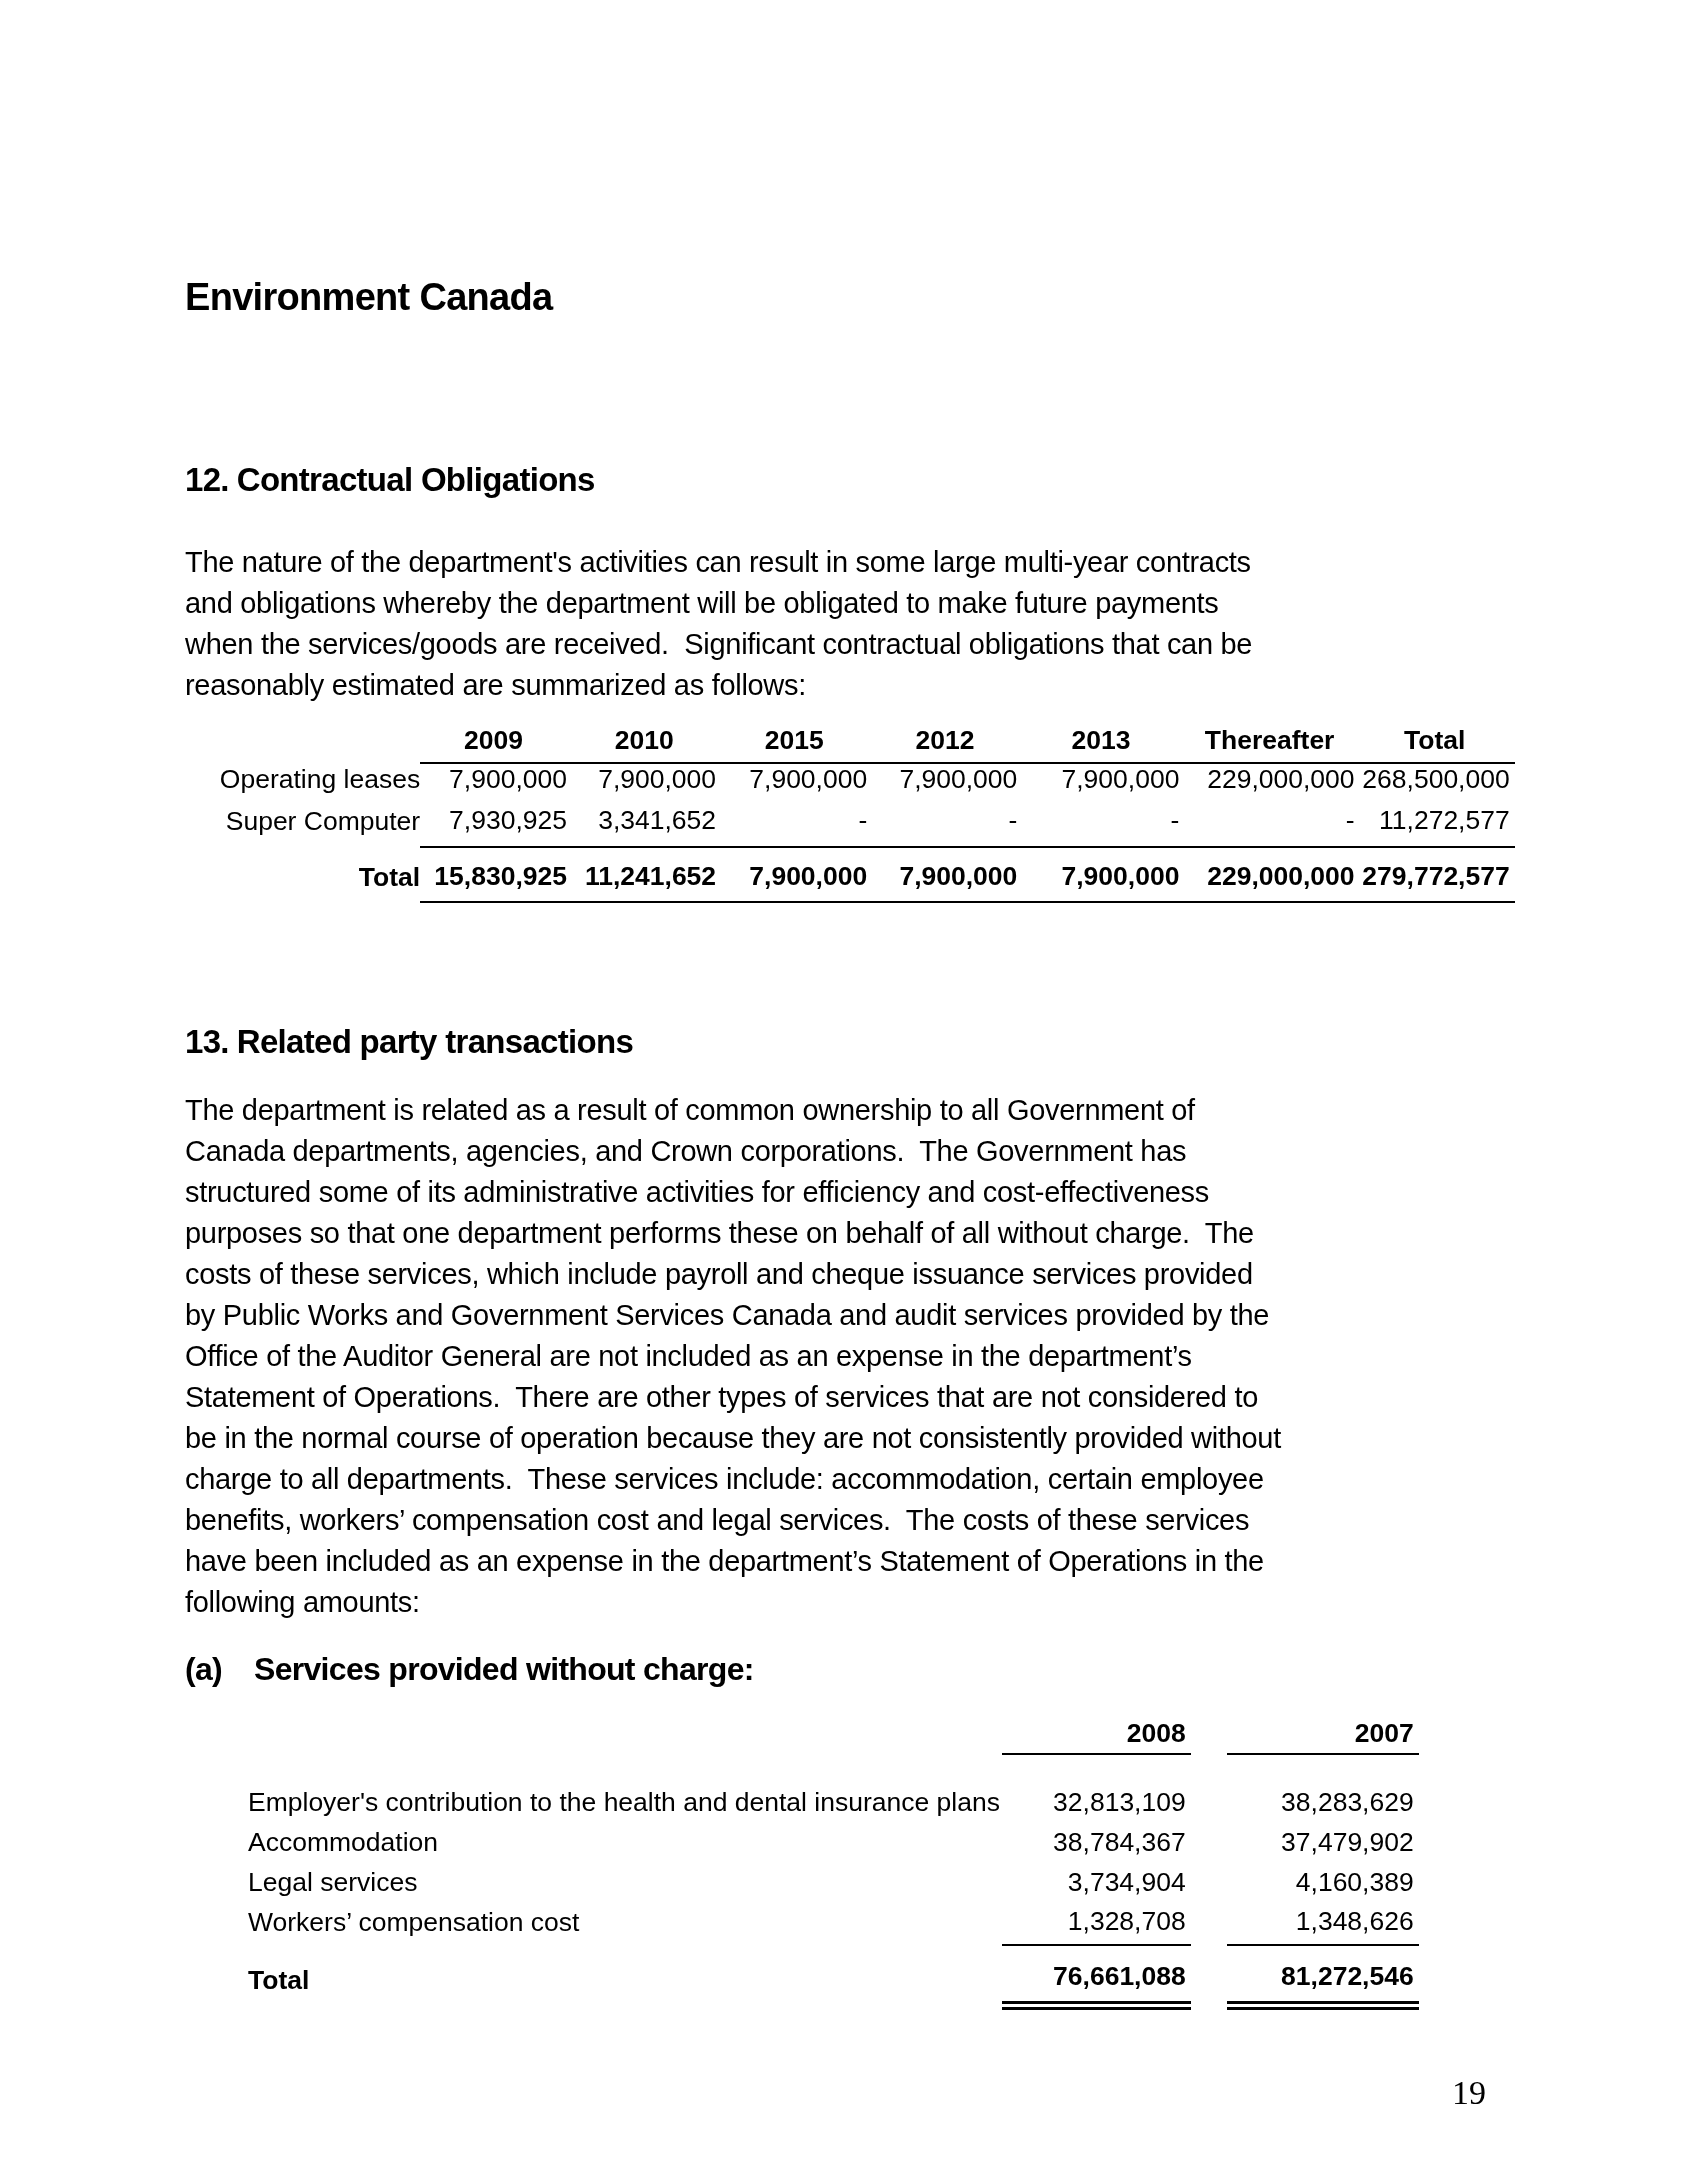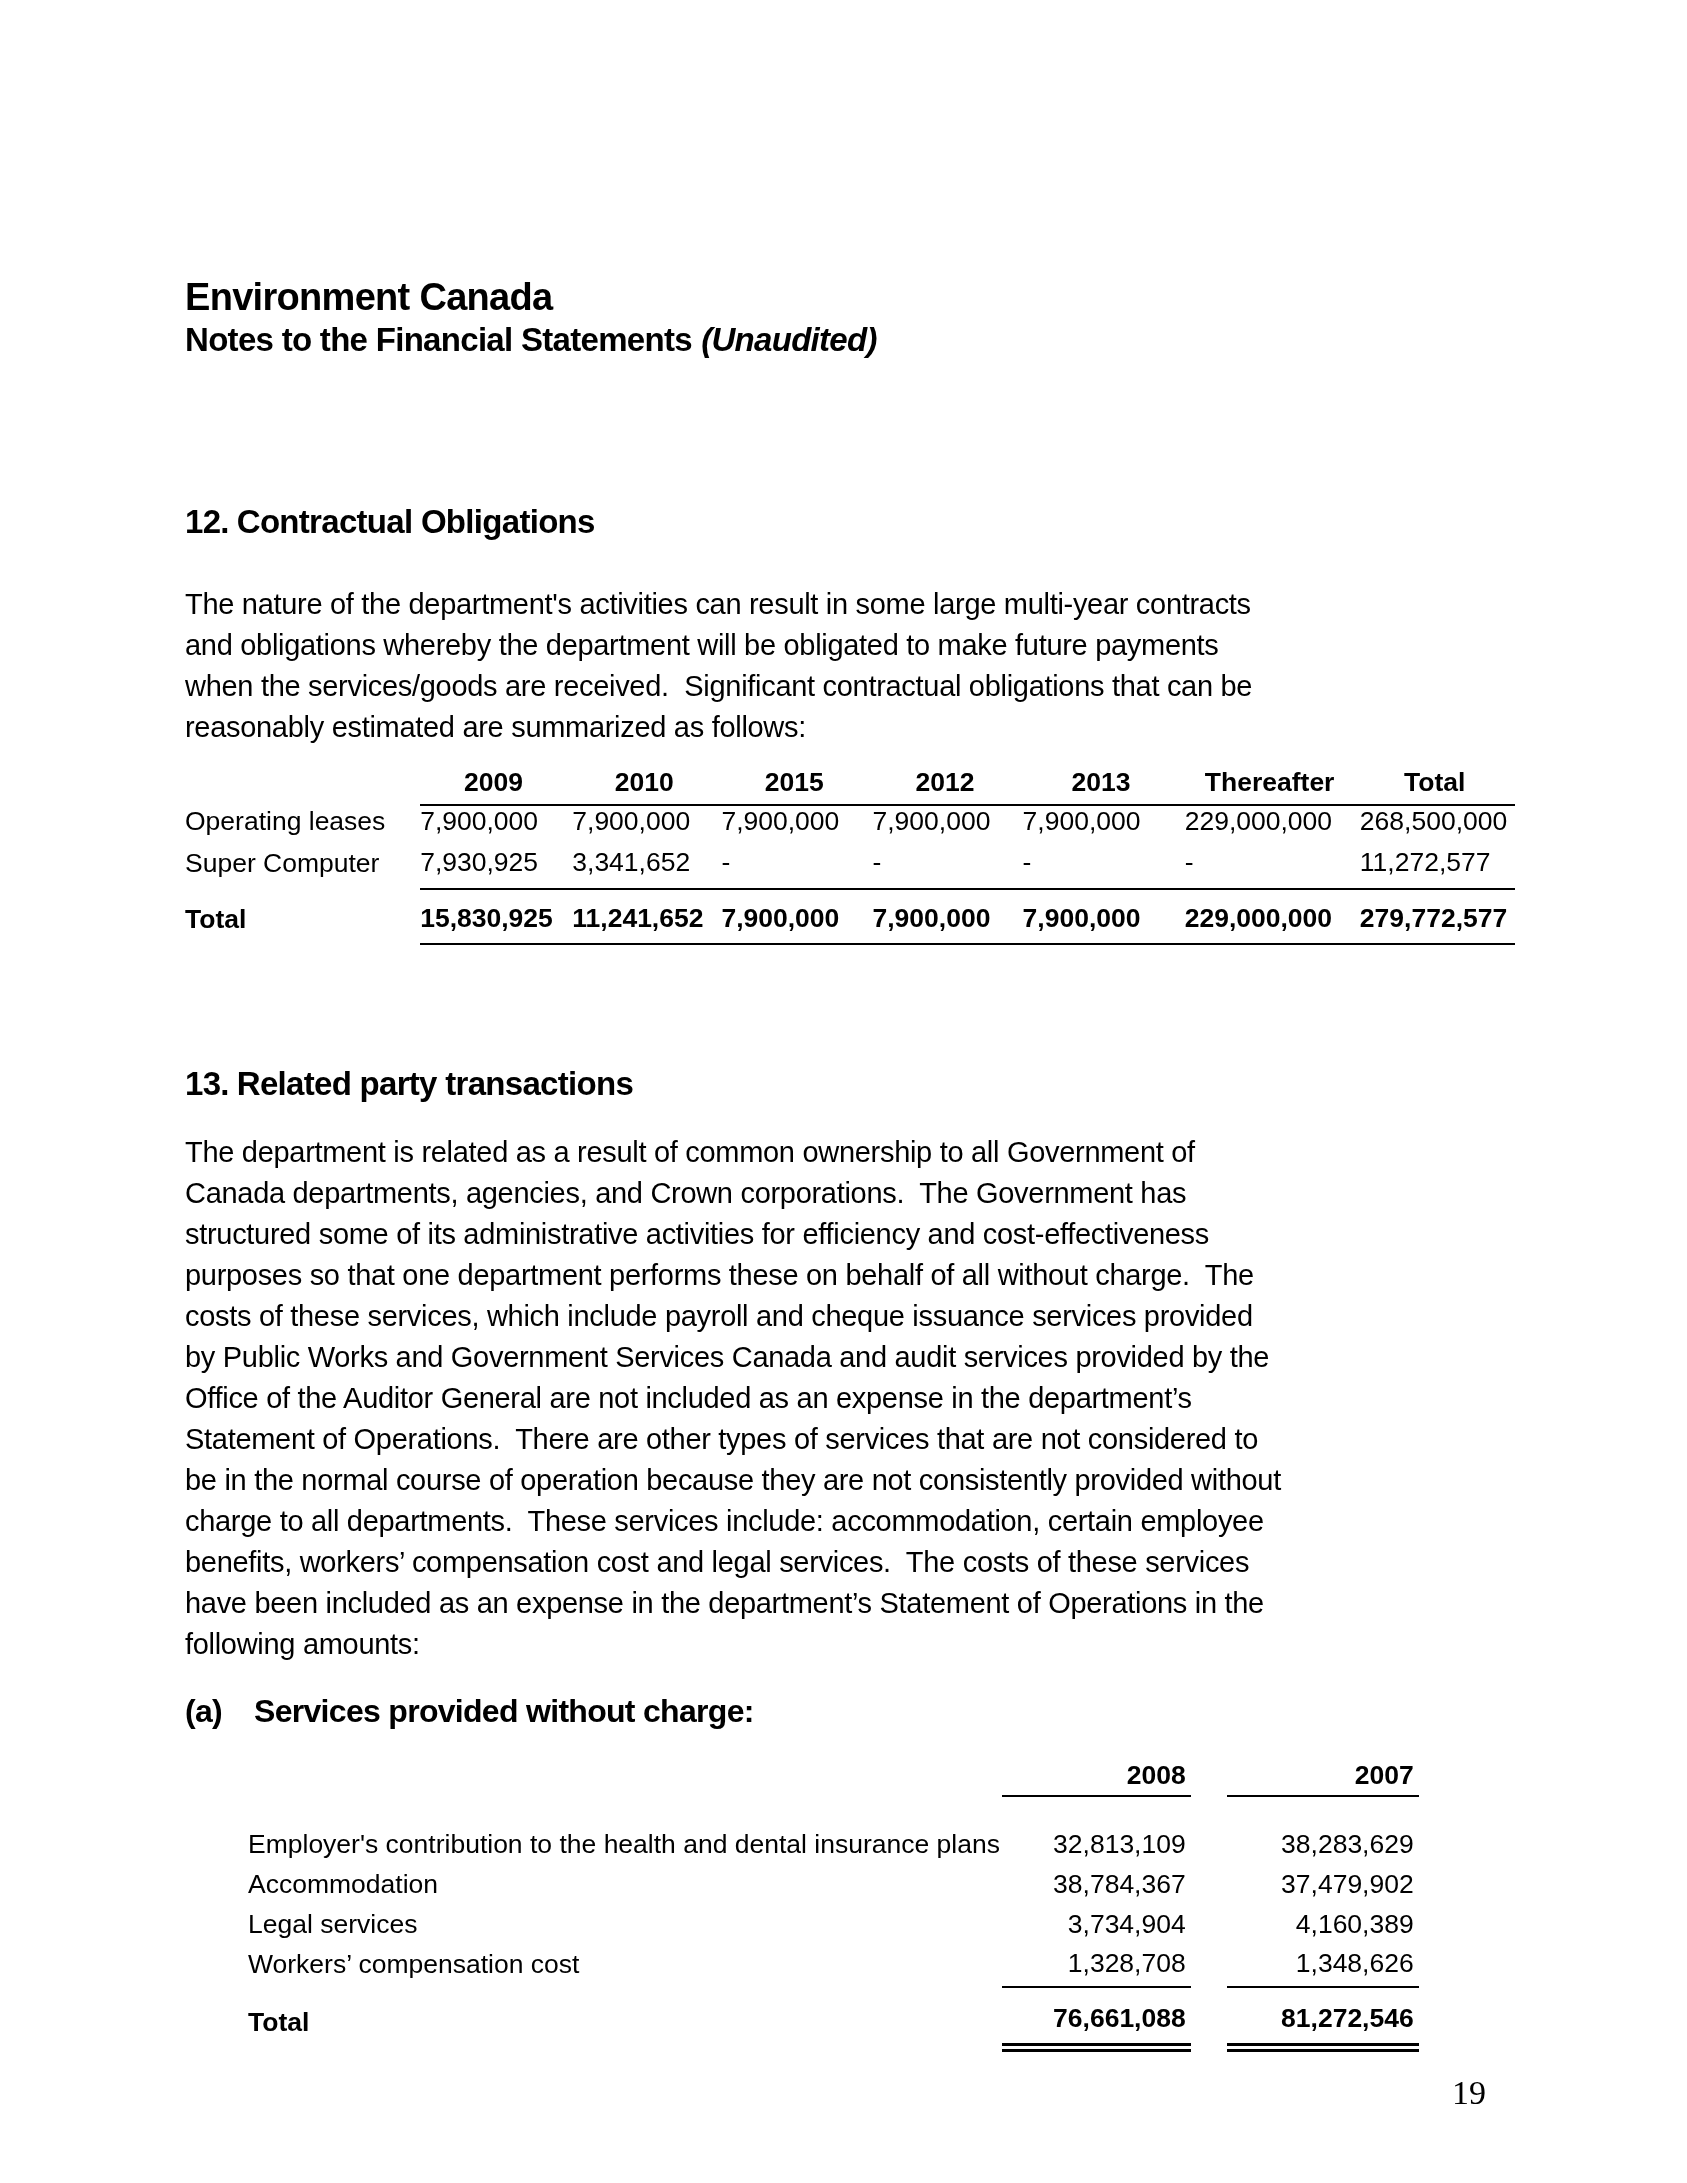--- a/index.html
+++ b/index.html
@@ -60,21 +60,21 @@
     font-size: 26.5px;
   }
   .t1 col.c-lbl { width: 235px; }
   .t1 col.c1 { width: 152px; }
   .t1 col.c2 { width: 149px; }
   .t1 col.c3 { width: 151px; }
   .t1 col.c4 { width: 150px; }
   .t1 col.c5 { width: 162px; }
   .t1 col.c6 { width: 175px; }
   .t1 col.c7 { width: 155px; }
-  .t1 td { vertical-align: bottom; }
+  .t1 td { vertical-align: bottom; text-align: right; }
   .t1 .head td { height: 38px; padding-bottom: 5.3px; font-weight: bold; text-align: center; }
   .t1 .head td.num { border-bottom: 2.6px solid #000; }
   .t1 .row td { height: 42px; padding-bottom: 9.3px; }
   .t1 td.num { padding-right: 5.3px; }
   .t1 .total td { font-weight: bold; padding-top: 13.2px; padding-bottom: 9.3px; }
   .t1 .total td.num { border-top: 2.6px solid #000; border-bottom: 2.6px solid #000; }
 
   
   .sub-heading {
     margin-top: 26.5px;
@@ -117,23 +117,20 @@
     font-size: 34px;
   }
 </style>
 </head>
 <body>
 
 <div class="page">
   <div class="content">
 
     <div class="doc-title">Environment Canada</div>
-    <div class="doc-subtitle">
-      <span>Notes to the Financial Statements</span><span class="ital">(Unaudited)</span>
-    </div>
 
     <div class="sec-heading h12">
       <span class="sec-num">12.</span>
       <span>Contractual Obligations</span>
     </div>
 
     <div class="para p12">The nature of the department's activities can result in some large multi-year contracts
 and obligations whereby the department will be obligated to make future payments
 when the services/goods are received.  Significant contractual obligations that can be
 reasonably estimated are summarized as follows:</div>

